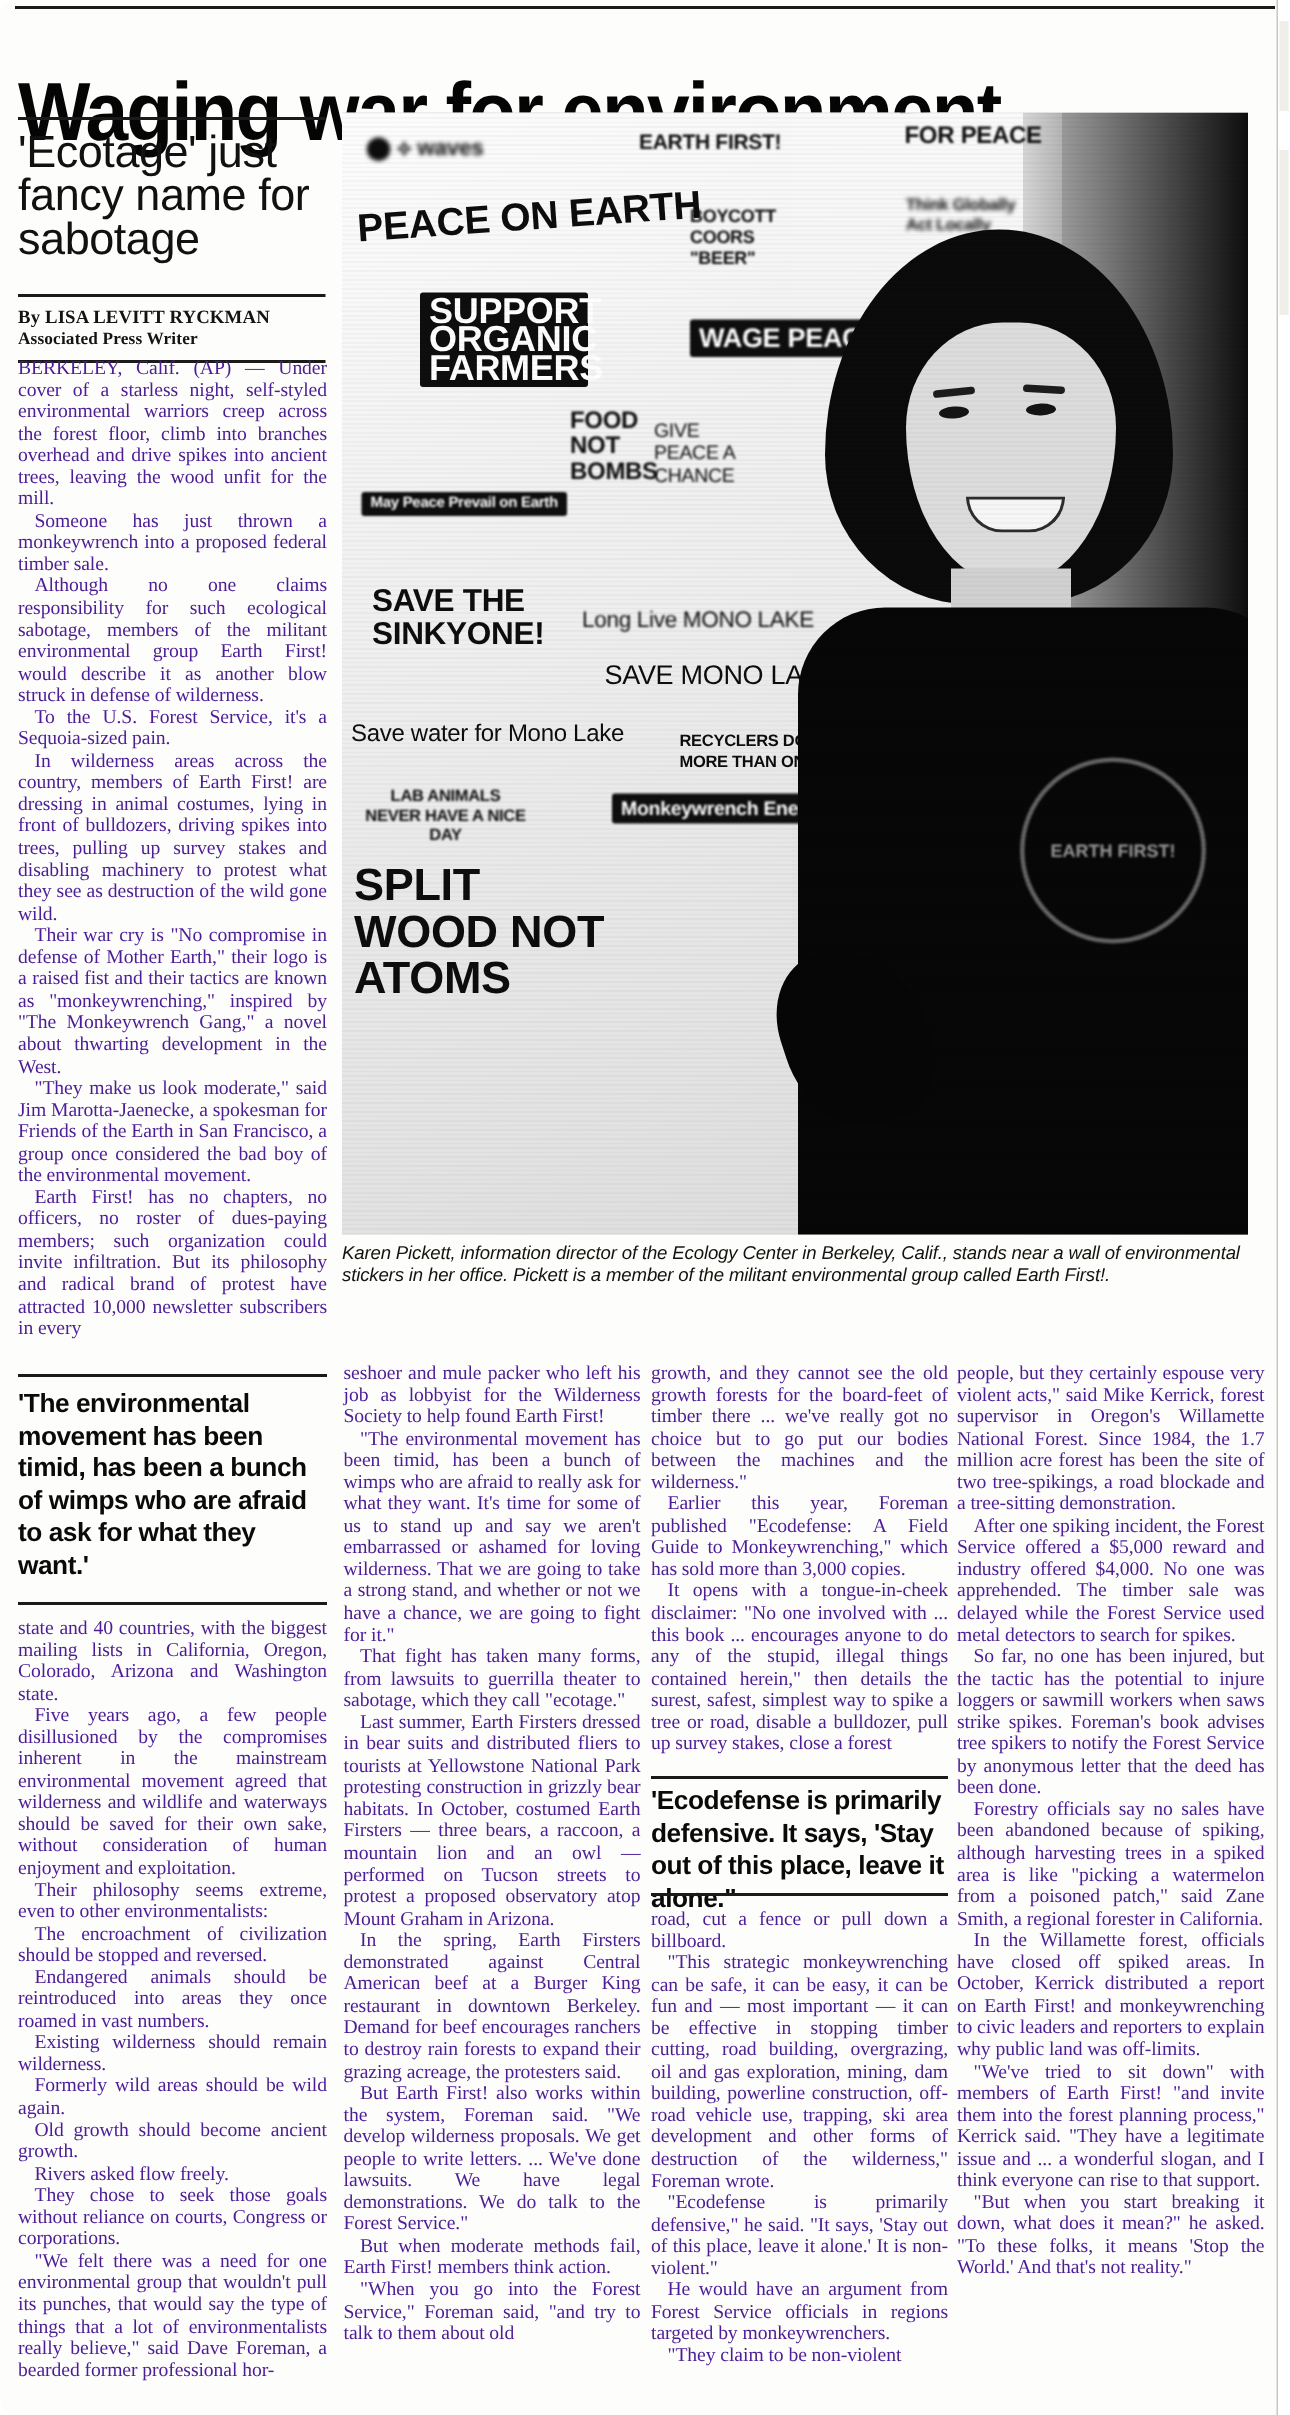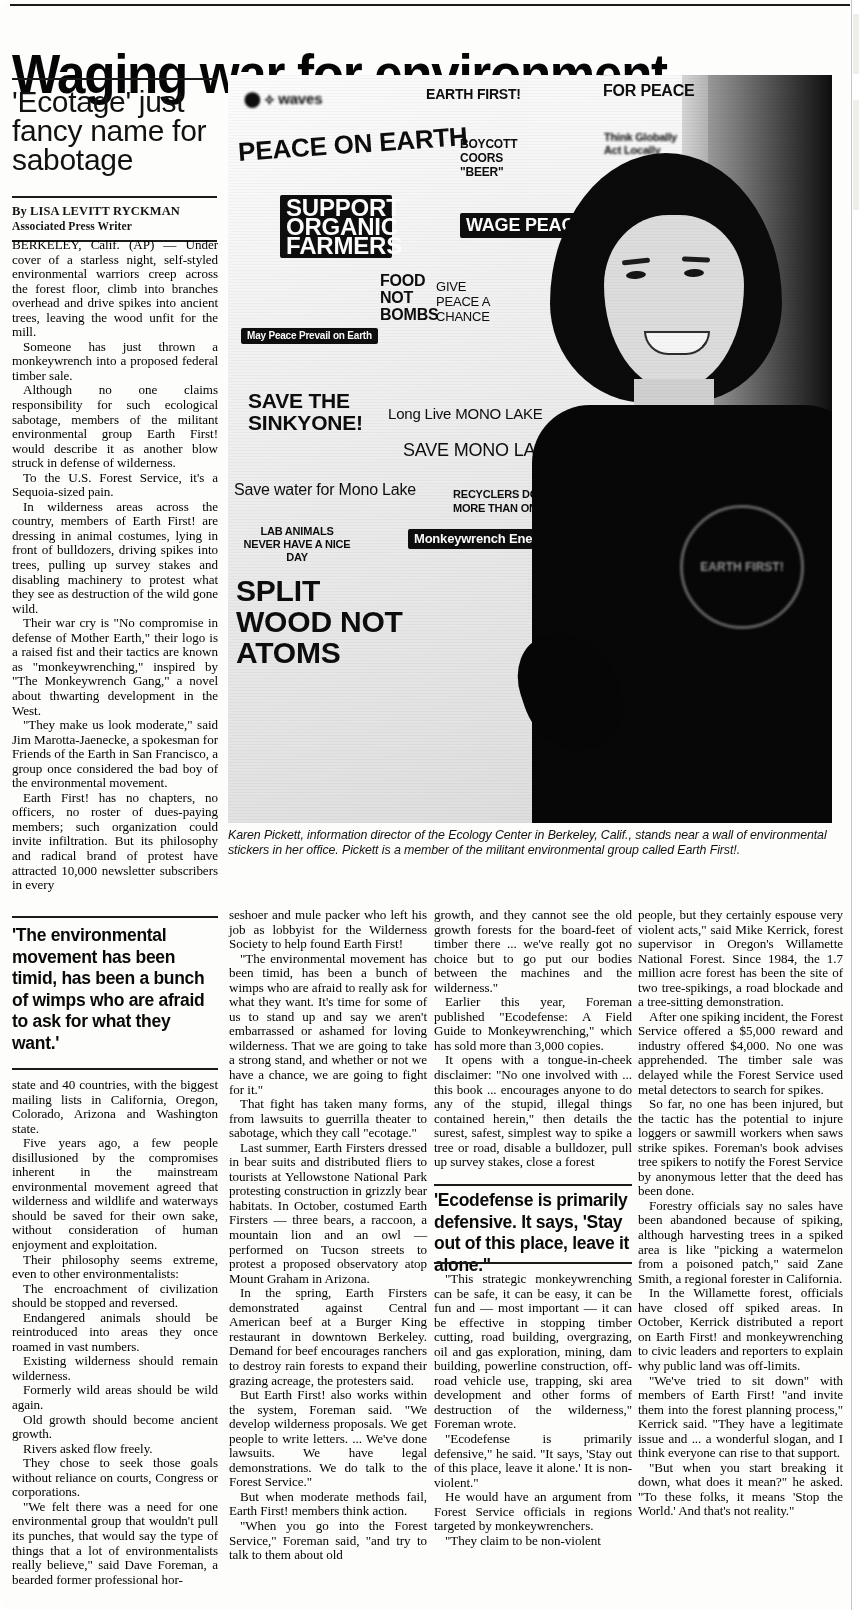--- a/index.html
+++ b/index.html
@@ -79,21 +79,21 @@
   }
   .byline .b2 { font-size: 11.5px; }
 
   
   .col {
     position: absolute;
     font-family: "Liberation Serif", serif;
     font-size: 13.1px;
     line-height: 14.55px;
     text-align: justify;
-    color: #000000;
+    color: #4c1d95;
     letter-spacing: -0.05px;
     -webkit-hyphens: none;
     hyphens: none;
   }
   .col p {
     margin: 0;
     text-indent: 11px;
   }
   .col p.noindent { text-indent: 0; }
 
@@ -408,20 +408,21 @@
     <p class="noindent">growth, and they cannot see the old growth forests for the board-feet of timber there ... we've really got no choice but to go put our bodies between the machines and the wilderness."</p>
     <p>Earlier this year, Foreman published "Ecodefense: A Field Guide to Monkeywrenching," which has sold more than 3,000 copies.</p>
     <p>It opens with a tongue-in-cheek disclaimer: "No one involved with ... this book ... encourages anyone to do any of the stupid, illegal things contained herein," then details the surest, safest, simplest way to spike a tree or road, disable a bulldozer, pull up survey stakes, close a forest</p>
   </div>
 
   <div class="pq-rule-top" id="pq2-rt"></div>
   <div class="pullquote" id="pq2">'Ecodefense is primarily defensive. It says, 'Stay out of this place, leave it alone."</div>
   <div class="pq-rule-bot" id="pq2-rb"></div>
 
   <div class="col" id="col3b">
+    <p class="noindent">road, cut a fence or pull down a billboard.</p>
     <p>"This strategic monkeywrenching can be safe, it can be easy, it can be fun and — most important — it can be effective in stopping timber cutting, road building, overgrazing, oil and gas exploration, mining, dam building, powerline construction, off-road vehicle use, trapping, ski area development and other forms of destruction of the wilderness," Foreman wrote.</p>
     <p>"Ecodefense is primarily defensive," he said. "It says, 'Stay out of this place, leave it alone.' It is non-violent."</p>
     <p>He would have an argument from Forest Service officials in regions targeted by monkeywrenchers.</p>
     <p>"They claim to be non-violent</p>
   </div>
 
   <div class="col" id="col4">
     <p class="noindent">people, but they certainly espouse very violent acts," said Mike Kerrick, forest supervisor in Oregon's Willamette National Forest. Since 1984, the 1.7 million acre forest has been the site of two tree-spikings, a road blockade and a tree-sitting demonstration.</p>
     <p>After one spiking incident, the Forest Service offered a $5,000 reward and industry offered $4,000. No one was apprehended. The timber sale was delayed while the Forest Service used metal detectors to search for spikes.</p>
     <p>So far, no one has been injured, but the tactic has the potential to injure loggers or sawmill workers when saws strike spikes. Foreman's book advises tree spikers to notify the Forest Service by anonymous letter that the deed has been done.</p>

